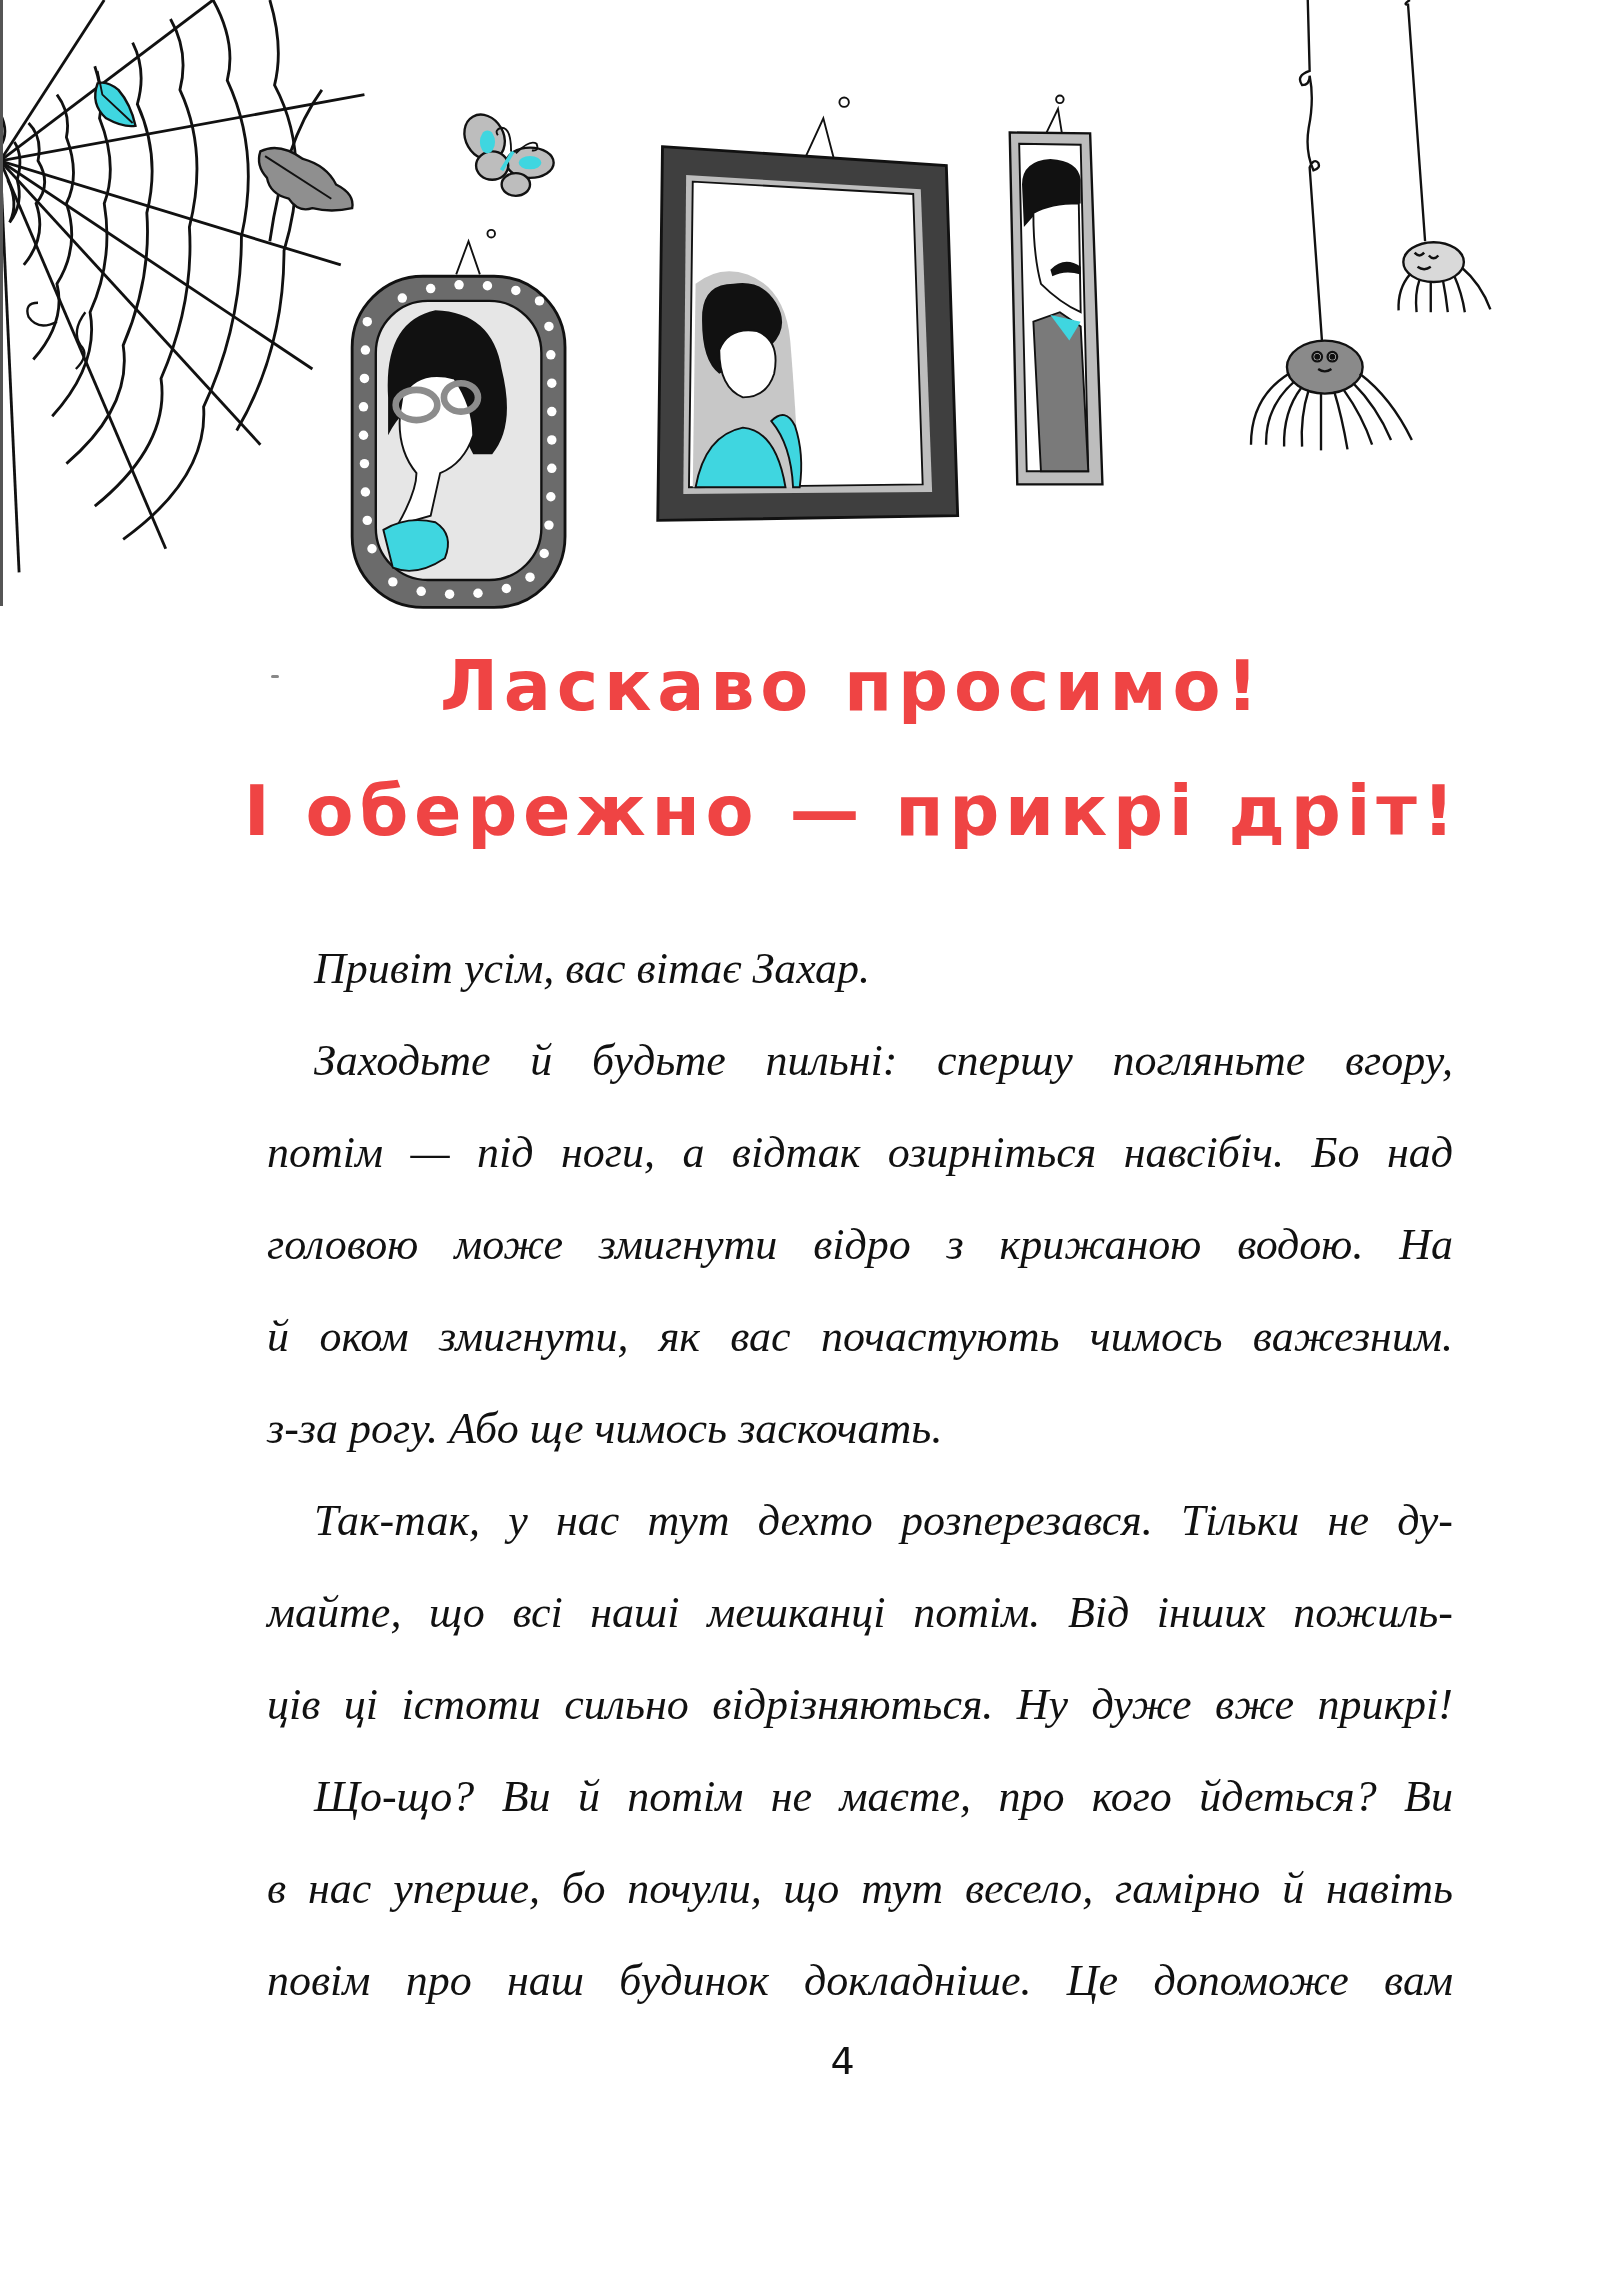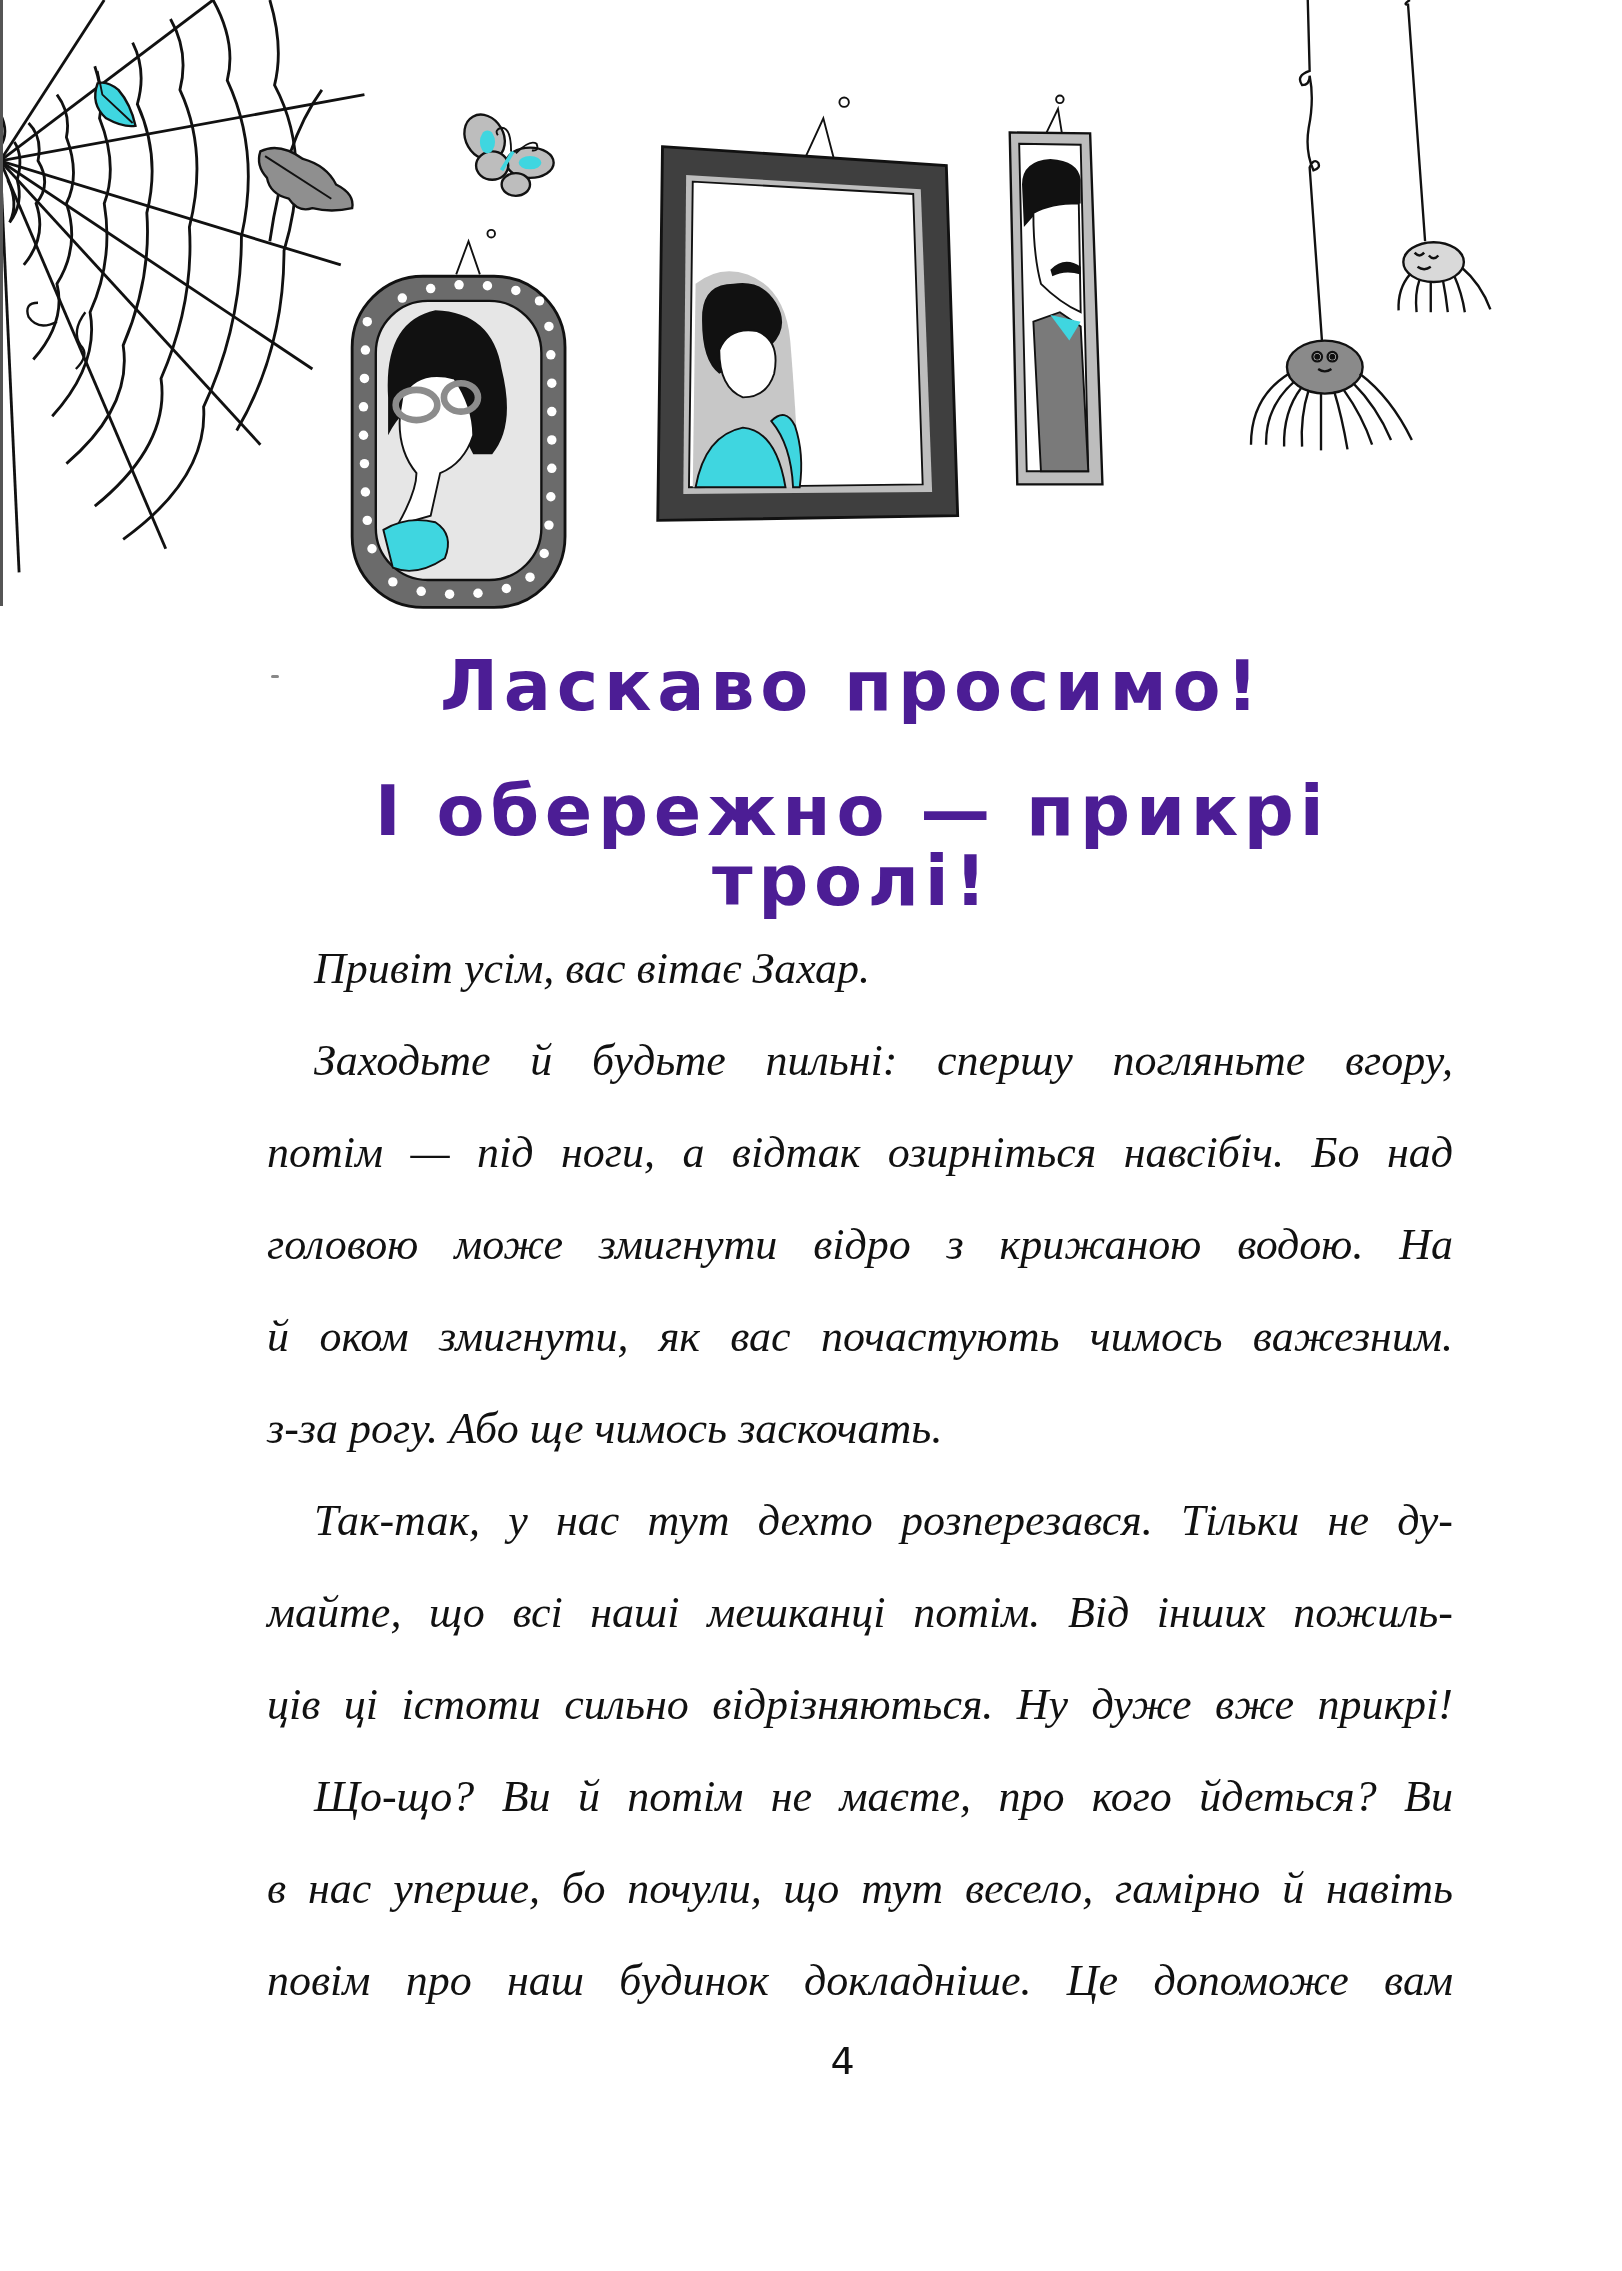--- a/index.html
+++ b/index.html
@@ -1,19 +1,19 @@
 <!DOCTYPE html>
 <html style="font-size:15px"><head>
 <meta charset="utf-8">
 <style>
   html, body { margin: 0; padding: 0; background: #ffffff; }
   body { width: 1623px; height: 2271px; position: relative; overflow: hidden; font-family: "Liberation Serif", serif; color: #111; }
   .illustration { position: absolute; left: 0; top: 0; width: 1623px; height: 615px; }
   .edge-line { position: absolute; left: 0; top: 0; width: 2.8px; height: 606px; background: #555; }
-  .heading { position: absolute; left: 237px; width: 1230px; text-align: center; margin: 0; font-family: "DejaVu Sans", sans-serif; font-weight: bold; font-size: 70px; letter-spacing: 5.7px; line-height: 1; color: #4c1d95; }
+  .heading { position: absolute; left: 237px; width: 1230px; text-align: center; margin: 0; font-family: "DejaVu Sans", sans-serif; font-weight: bold; font-size: 70px; letter-spacing: 5.7px; line-height: 1; color: #ef4444; }
   .heading-1 { top: 651px; }
   .heading-2 { top: 776px; }
   .body-text { position: absolute; left: 267px; top: 923px; width: 1186px; font-size: 44px; line-height: 92px; }
   .body-text p { margin: 0; text-align: justify; text-align-last: left; font-style: italic; }
   .body-text .line { display: block; text-align: justify; text-align-last: justify; white-space: nowrap; }
   .body-text .line.last { text-align-last: left; }
   .page-number { position: absolute; left: 814px; top: 2039px; width: 57px; text-align: center; font-family: "DejaVu Sans", sans-serif; font-size: 38px; color: #111; }
   .stray-dot { position: absolute; left: 271px; top: 675px; width: 7.6px; height: 2.8px; background: #888; border-radius: 1.9px; }
 </style>
 </head>
@@ -170,21 +170,21 @@
         <path d="M1525,297 Q1528,312 1530,330"></path>
         <path d="M1537,292 Q1545,310 1548,330"></path>
         <path d="M1545,283 Q1565,300 1575,327"></path>
     </g>
   </svg>
 </div>
 
 <div class="stray-dot"></div>
 
 <h1 class="heading heading-1">Ласкаво просимо!</h1>
-<h1 class="heading heading-2">І обережно — прикрі тролі!</h1>
+<h1 class="heading heading-2">І обережно — прикрі дріт!</h1>
 
 <div class="body-text">
   <p>
     <span class="line last" style="padding-left:47px">Привіт усім, вас вітає Захар.</span>
   </p>
   <p>
     <span class="line" style="padding-left:47px">Заходьте й будьте пильні: спершу погляньте вгору,</span>
     <span class="line">потім — під ноги, а відтак озирніться навсібіч. Бо над</span>
     <span class="line">головою може змигнути відро з крижаною водою. На</span>
     <span class="line">й оком змигнути, як вас почастують чимось важезним.</span>

